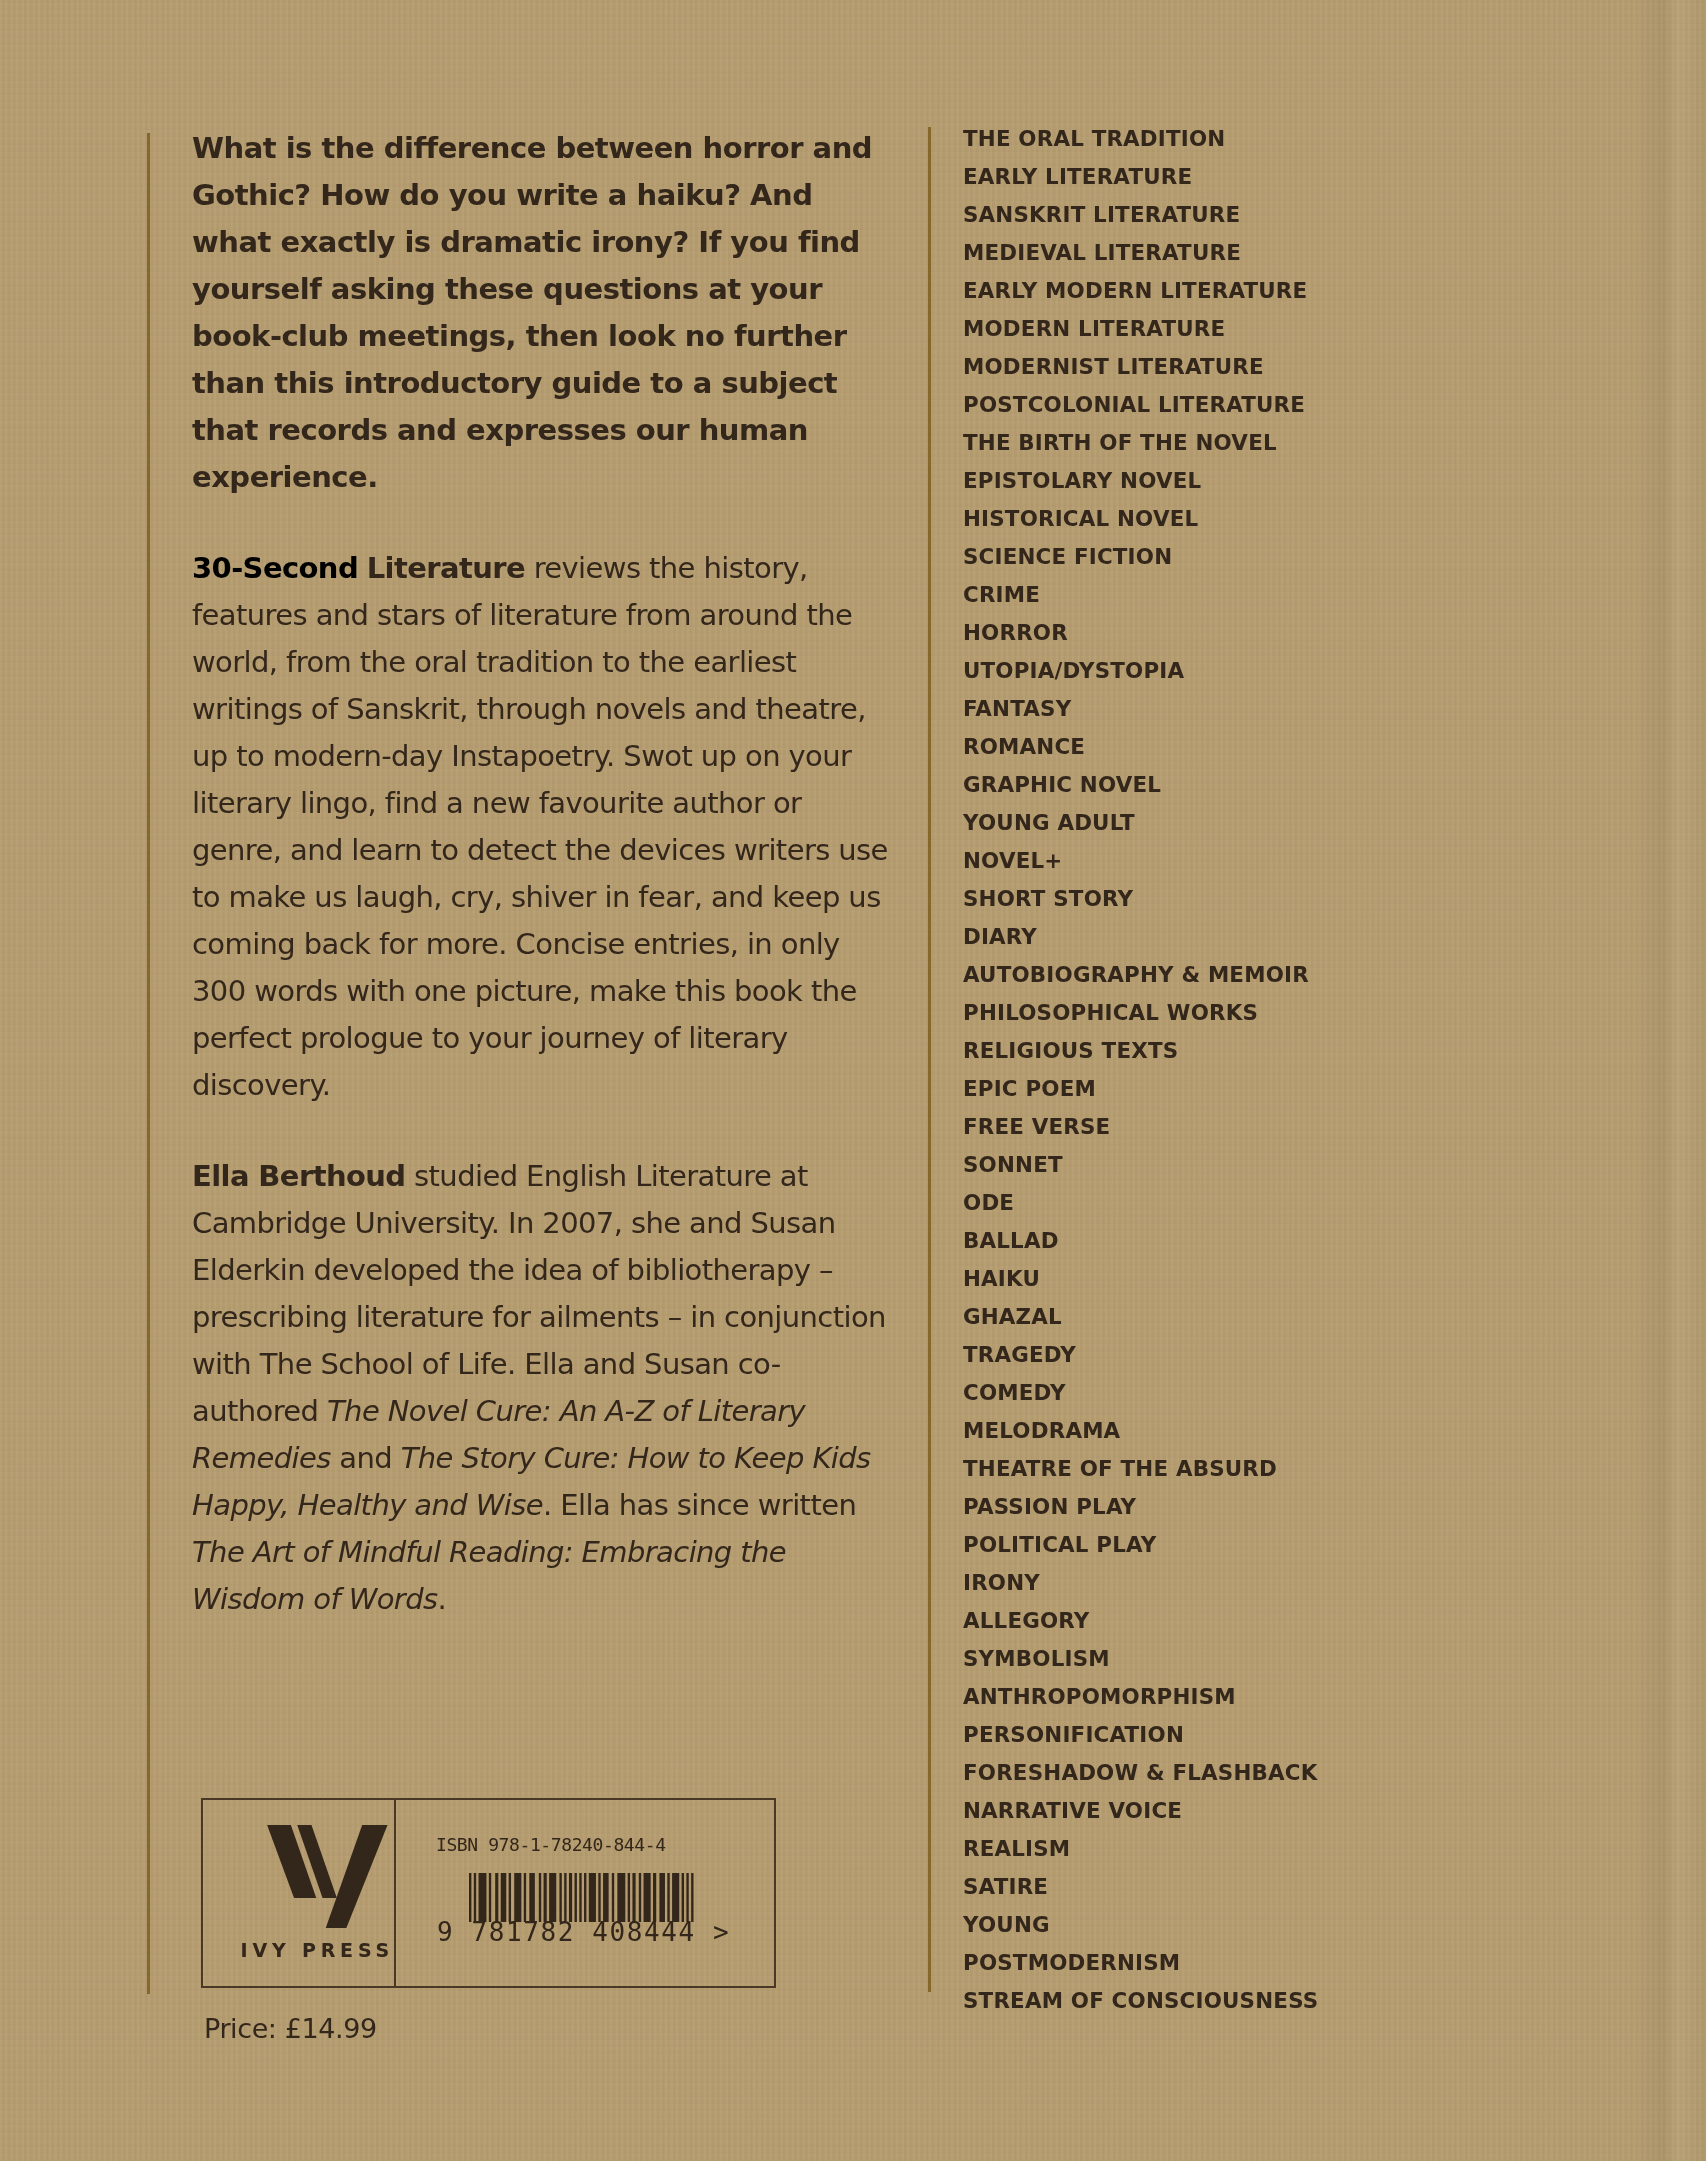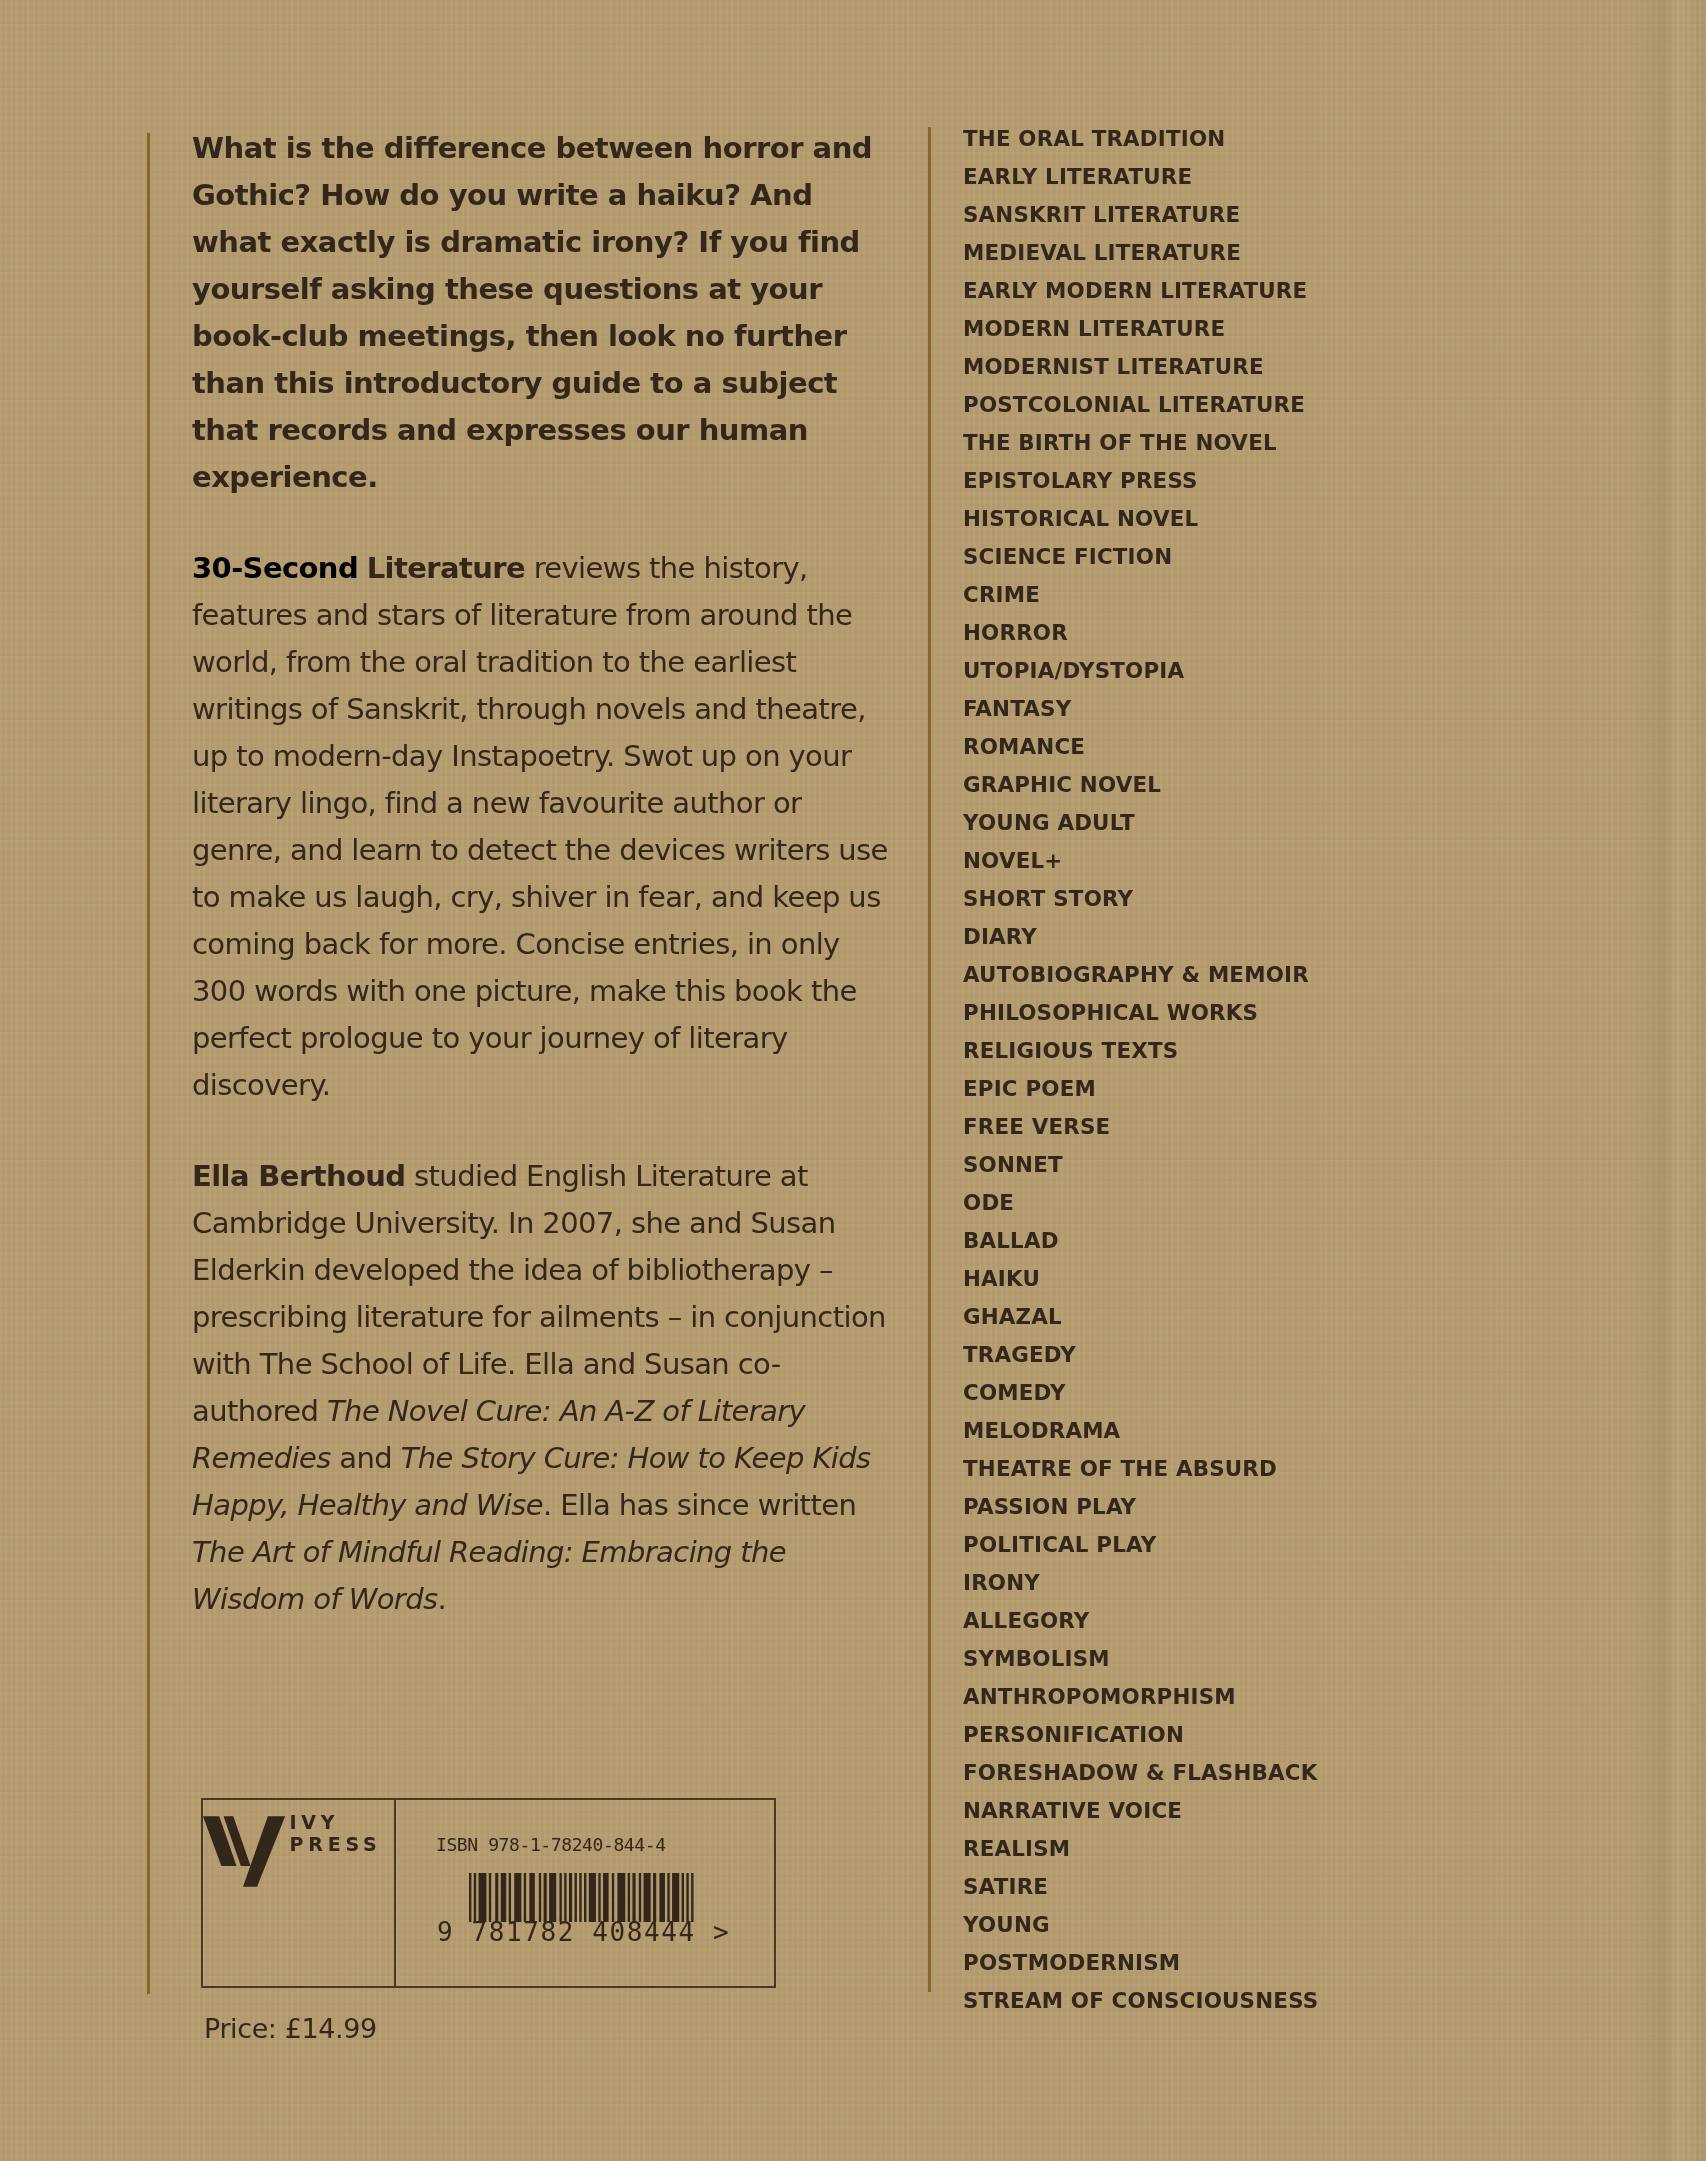--- a/index.html
+++ b/index.html
@@ -38,21 +38,21 @@
   .brand-accent { color: #000000; font-weight: bold; }
   .bold { font-weight: bold; }
   .it { font-style: italic; }
 
   .imprint-box {
     position: absolute; left: 201px; top: 1798px; width: 575px; height: 190px;
     border: 2.4px solid #4a3826; box-sizing: border-box; display: flex;
   }
   .logo-cell {
     width: 193px; height: 100%; border-right: 2.4px solid #4a3826; box-sizing: border-box;
-    display: flex; align-items: flex-start; justify-content: center;
+    display: flex; flex-direction: column; align-items: flex-end; justify-content: center;
   }
   .logo-cell svg { width: 127px; height: 103px; }
   .logo-text {
     font-size: 19px; font-weight: bold; letter-spacing: 4.8px; color: #33261a; margin-top: 11px;
   }
   .barcode-cell {
     flex: 1; position: relative;
   }
   .isbn {
     position: absolute; left: 40px; top: 34px;
@@ -153,21 +153,21 @@
     <ul class="toc-list" id="toc-list">
         <li class="toc-item">THE ORAL TRADITION</li>
         <li class="toc-item">EARLY LITERATURE</li>
         <li class="toc-item">SANSKRIT LITERATURE</li>
         <li class="toc-item">MEDIEVAL LITERATURE</li>
         <li class="toc-item">EARLY MODERN LITERATURE</li>
         <li class="toc-item">MODERN LITERATURE</li>
         <li class="toc-item">MODERNIST LITERATURE</li>
         <li class="toc-item">POSTCOLONIAL LITERATURE</li>
         <li class="toc-item">THE BIRTH OF THE NOVEL</li>
-        <li class="toc-item">EPISTOLARY PRESS</li>
+        <li class="toc-item">EPISTOLARY NOVEL</li>
         <li class="toc-item">HISTORICAL NOVEL</li>
         <li class="toc-item">SCIENCE FICTION</li>
         <li class="toc-item">CRIME</li>
         <li class="toc-item">HORROR</li>
         <li class="toc-item">UTOPIA/DYSTOPIA</li>
         <li class="toc-item">FANTASY</li>
         <li class="toc-item">ROMANCE</li>
         <li class="toc-item">GRAPHIC NOVEL</li>
         <li class="toc-item">YOUNG ADULT</li>
         <li class="toc-item">NOVEL+</li>

